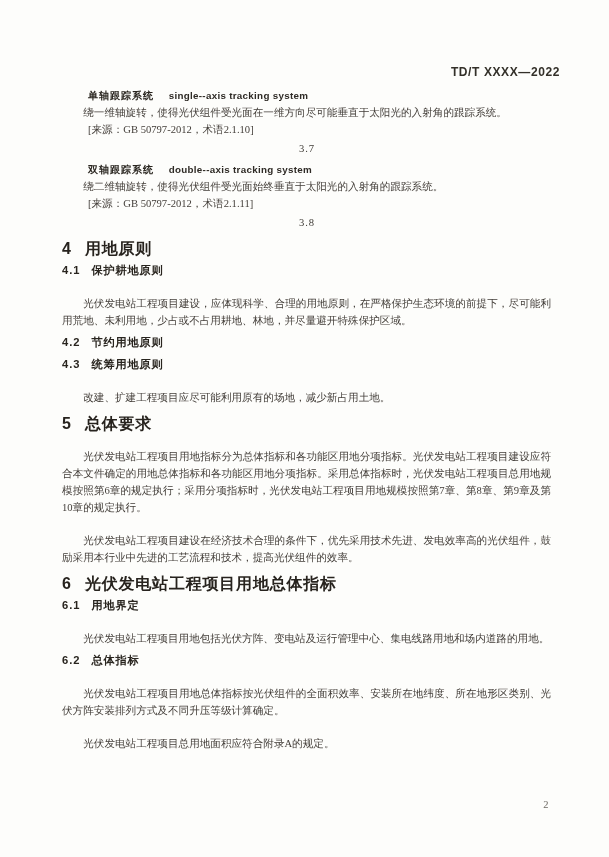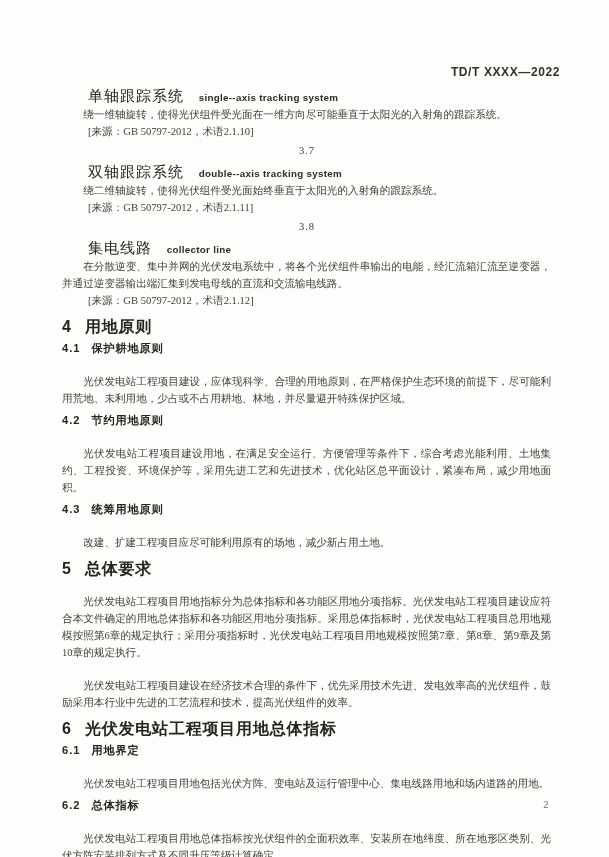--- a/index.html
+++ b/index.html
@@ -42,22 +42,22 @@
     left: 62px;
     width: 489px;
   }
 
   p { margin: 0; }
 
   
   .term-line { padding-left: 26px; white-space: nowrap; }
   .term-zh {
     font-family: "Liberation Sans", "DejaVu Sans", sans-serif;
-    font-weight: 400;
-    font-size: 15px;
+    font-weight: 700;
+    font-size: 10px;
     letter-spacing: 1px;
     color: #29251f;
   }
   .term-en {
     font-family: Liberation Sans, sans-serif;
     font-weight: 700;
     font-size: 9.8px;
     letter-spacing: 0.3px;
     margin-left: 12px;
     color: #2e2a25;
@@ -133,42 +133,33 @@
     <section>
       <p class="term-line">
         <span class="term-zh">双轴跟踪系统</span>
         <span class="term-en">double--axis tracking system</span>
       </p>
       <p class="def">绕二维轴旋转，使得光伏组件受光面始终垂直于太阳光的入射角的跟踪系统。</p>
       <p class="src">[来源：GB 50797-2012，术语2.1.11]</p>
     </section>
 
     <p class="term-no">3.8</p>
-    <section>
-      <p class="term-line">
-        <span class="term-zh">集电线路</span>
-        <span class="term-en">collector line</span>
-      </p>
-      <p class="def">在分散逆变、集中并网的光伏发电系统中，将各个光伏组件串输出的电能，经汇流箱汇流至逆变器，并通过逆变器输出端汇集到发电母线的直流和交流输电线路。</p>
-      <p class="src">[来源：GB 50797-2012，术语2.1.12]</p>
-    </section>
 
     <h2 class="ch">
       <span class="no">4</span><span>用地原则</span>
     </h2>
 
     <h3 class="sub">
       <span class="no">4.1</span><span>保护耕地原则</span>
     </h3>
     <p class="body-p">光伏发电站工程项目建设，应体现科学、合理的用地原则，在严格保护生态环境的前提下，尽可能利用荒地、未利用地，少占或不占用耕地、林地，并尽量避开特殊保护区域。</p>
 
     <h3 class="sub">
       <span class="no">4.2</span><span>节约用地原则</span>
     </h3>
-    <p class="body-p">光伏发电站工程项目建设用地，在满足安全运行、方便管理等条件下，综合考虑光能利用、土地集约、工程投资、环境保护等，采用先进工艺和先进技术，优化站区总平面设计，紧凑布局，减少用地面积。</p>
 
     <h3 class="sub">
       <span class="no">4.3</span><span>统筹用地原则</span>
     </h3>
     <p class="body-p">改建、扩建工程项目应尽可能利用原有的场地，减少新占用土地。</p>
 
     <h2 class="ch">
       <span class="no">5</span><span>总体要求</span>
     </h2>
     <p class="body-p">光伏发电站工程项目用地指标分为总体指标和各功能区用地分项指标。光伏发电站工程项目建设应符合本文件确定的用地总体指标和各功能区用地分项指标。采用总体指标时，光伏发电站工程项目总用地规模按照第6章的规定执行；采用分项指标时，光伏发电站工程项目用地规模按照第7章、第8章、第9章及第10章的规定执行。</p>

